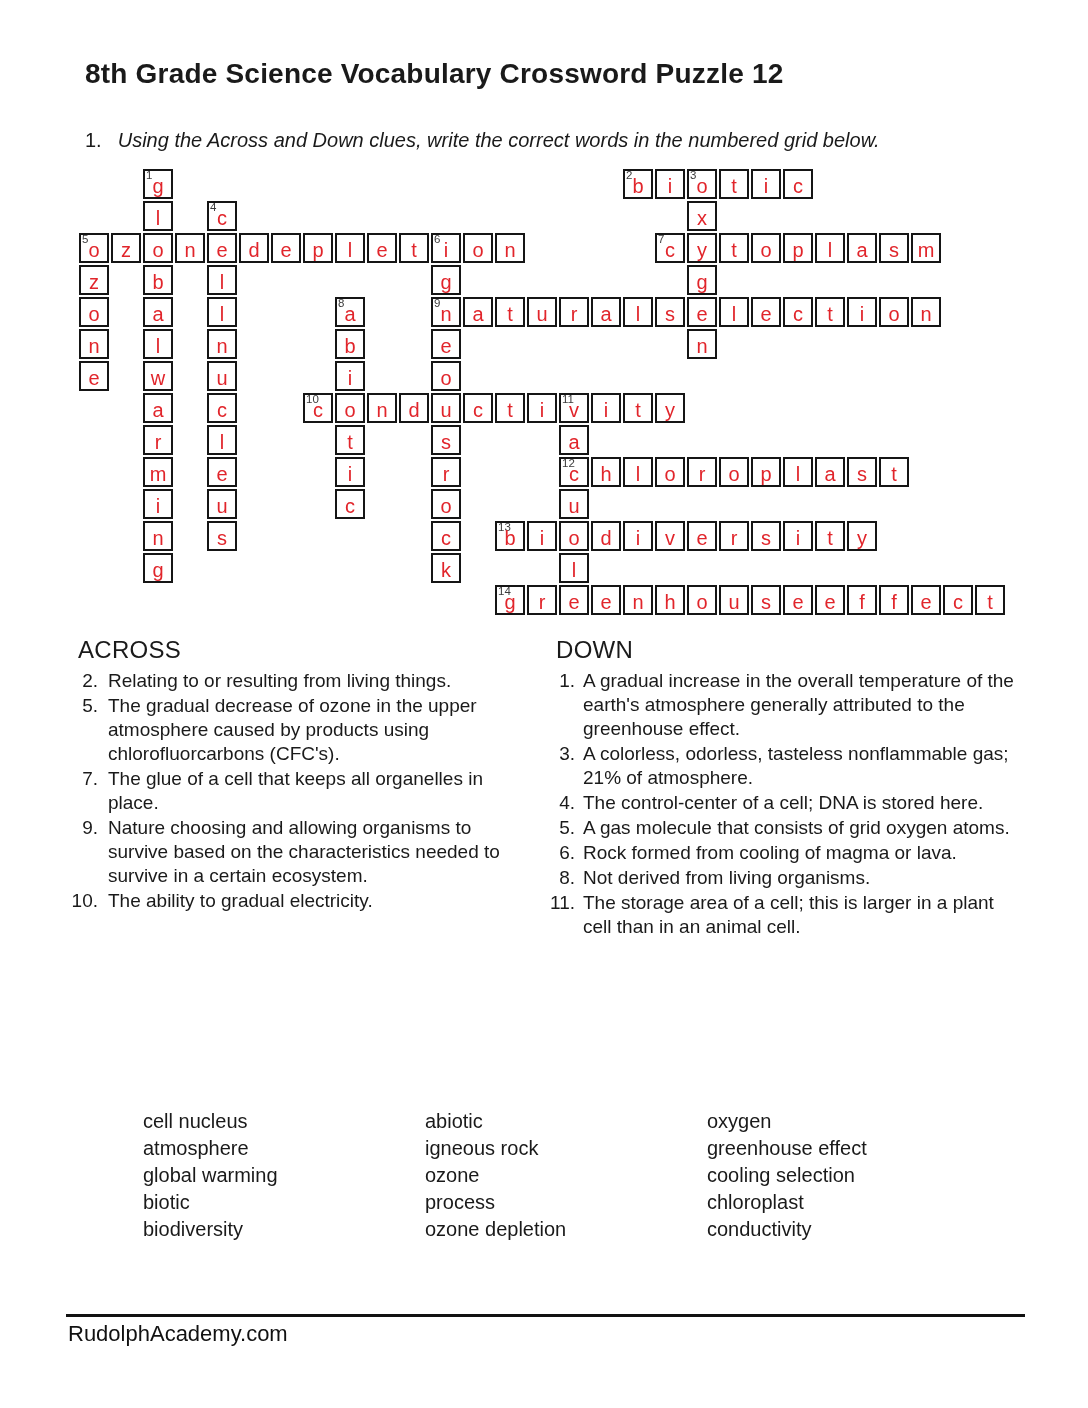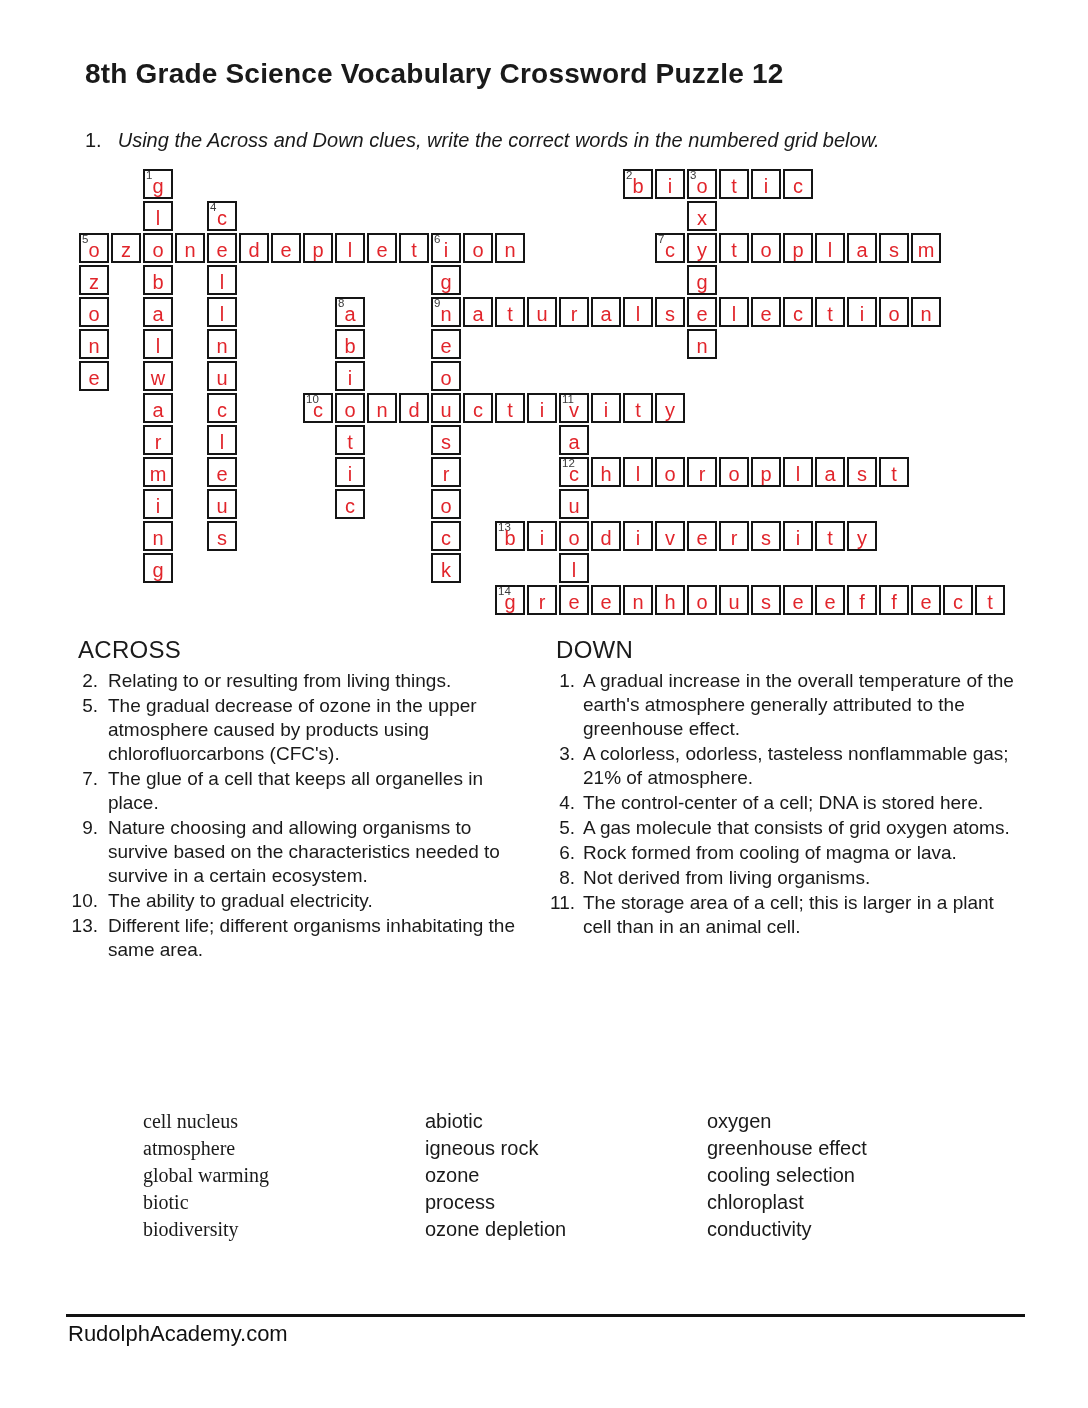--- a/index.html
+++ b/index.html
@@ -40,21 +40,21 @@
   .clue{display:flex;align-items:flex-start;margin:0 0 1px 0;font-size:19px;line-height:24px;}
   .clue .cnum{flex:none;text-align:right;box-sizing:border-box;}
   #across-list .cnum{width:42px;padding-right:10px;}
   #down-list .cnum{width:38px;padding-right:8px;}
   #across-list .ctext{width:428px;}
   #down-list .ctext{width:440px;}
 
   
   #word-bank{position:absolute;left:0;top:1108px;width:100%;}
   .wb-col{position:absolute;top:0;font-size:20px;line-height:27px;}
-  .wb-col:nth-child(1){left:143px;font-family:Liberation Serif, serif;}
+  .wb-col:nth-child(1){left:143px;}
   .wb-col:nth-child(2){left:425px;}
   .wb-col:nth-child(3){left:707px;}
 
   
   .footer-rule{position:absolute;left:66px;top:1314px;width:959px;height:3px;background:#111;border:0;margin:0;}
   .footer-link{position:absolute;left:68px;top:1321px;font-size:22px;color:#111;}
 </style>
 </head>
 <body>
 
@@ -521,24 +521,20 @@
       <span class="cnum">7.</span>
       <span class="ctext">The glue of a cell that keeps all organelles in place.</span>
     </li>
     <li class="clue">
       <span class="cnum">9.</span>
       <span class="ctext">Nature choosing and allowing organisms to survive based on the characteristics needed to survive in a certain ecosystem.</span>
     </li>
     <li class="clue">
       <span class="cnum">10.</span>
       <span class="ctext">The ability to gradual electricity.</span>
-    </li>
-    <li class="clue">
-      <span class="cnum">13.</span>
-      <span class="ctext">Different life; different organisms inhabitating the same area.</span>
     </li>
   </ol>
 
 <h2 class="sec-heading" id="down-heading">DOWN</h2>
 <ol class="clue-list" id="down-list">
     <li class="clue">
       <span class="cnum">1.</span>
       <span class="ctext">A gradual increase in the overall temperature of the earth's atmosphere generally attributed to the greenhouse effect.</span>
     </li>
     <li class="clue">

